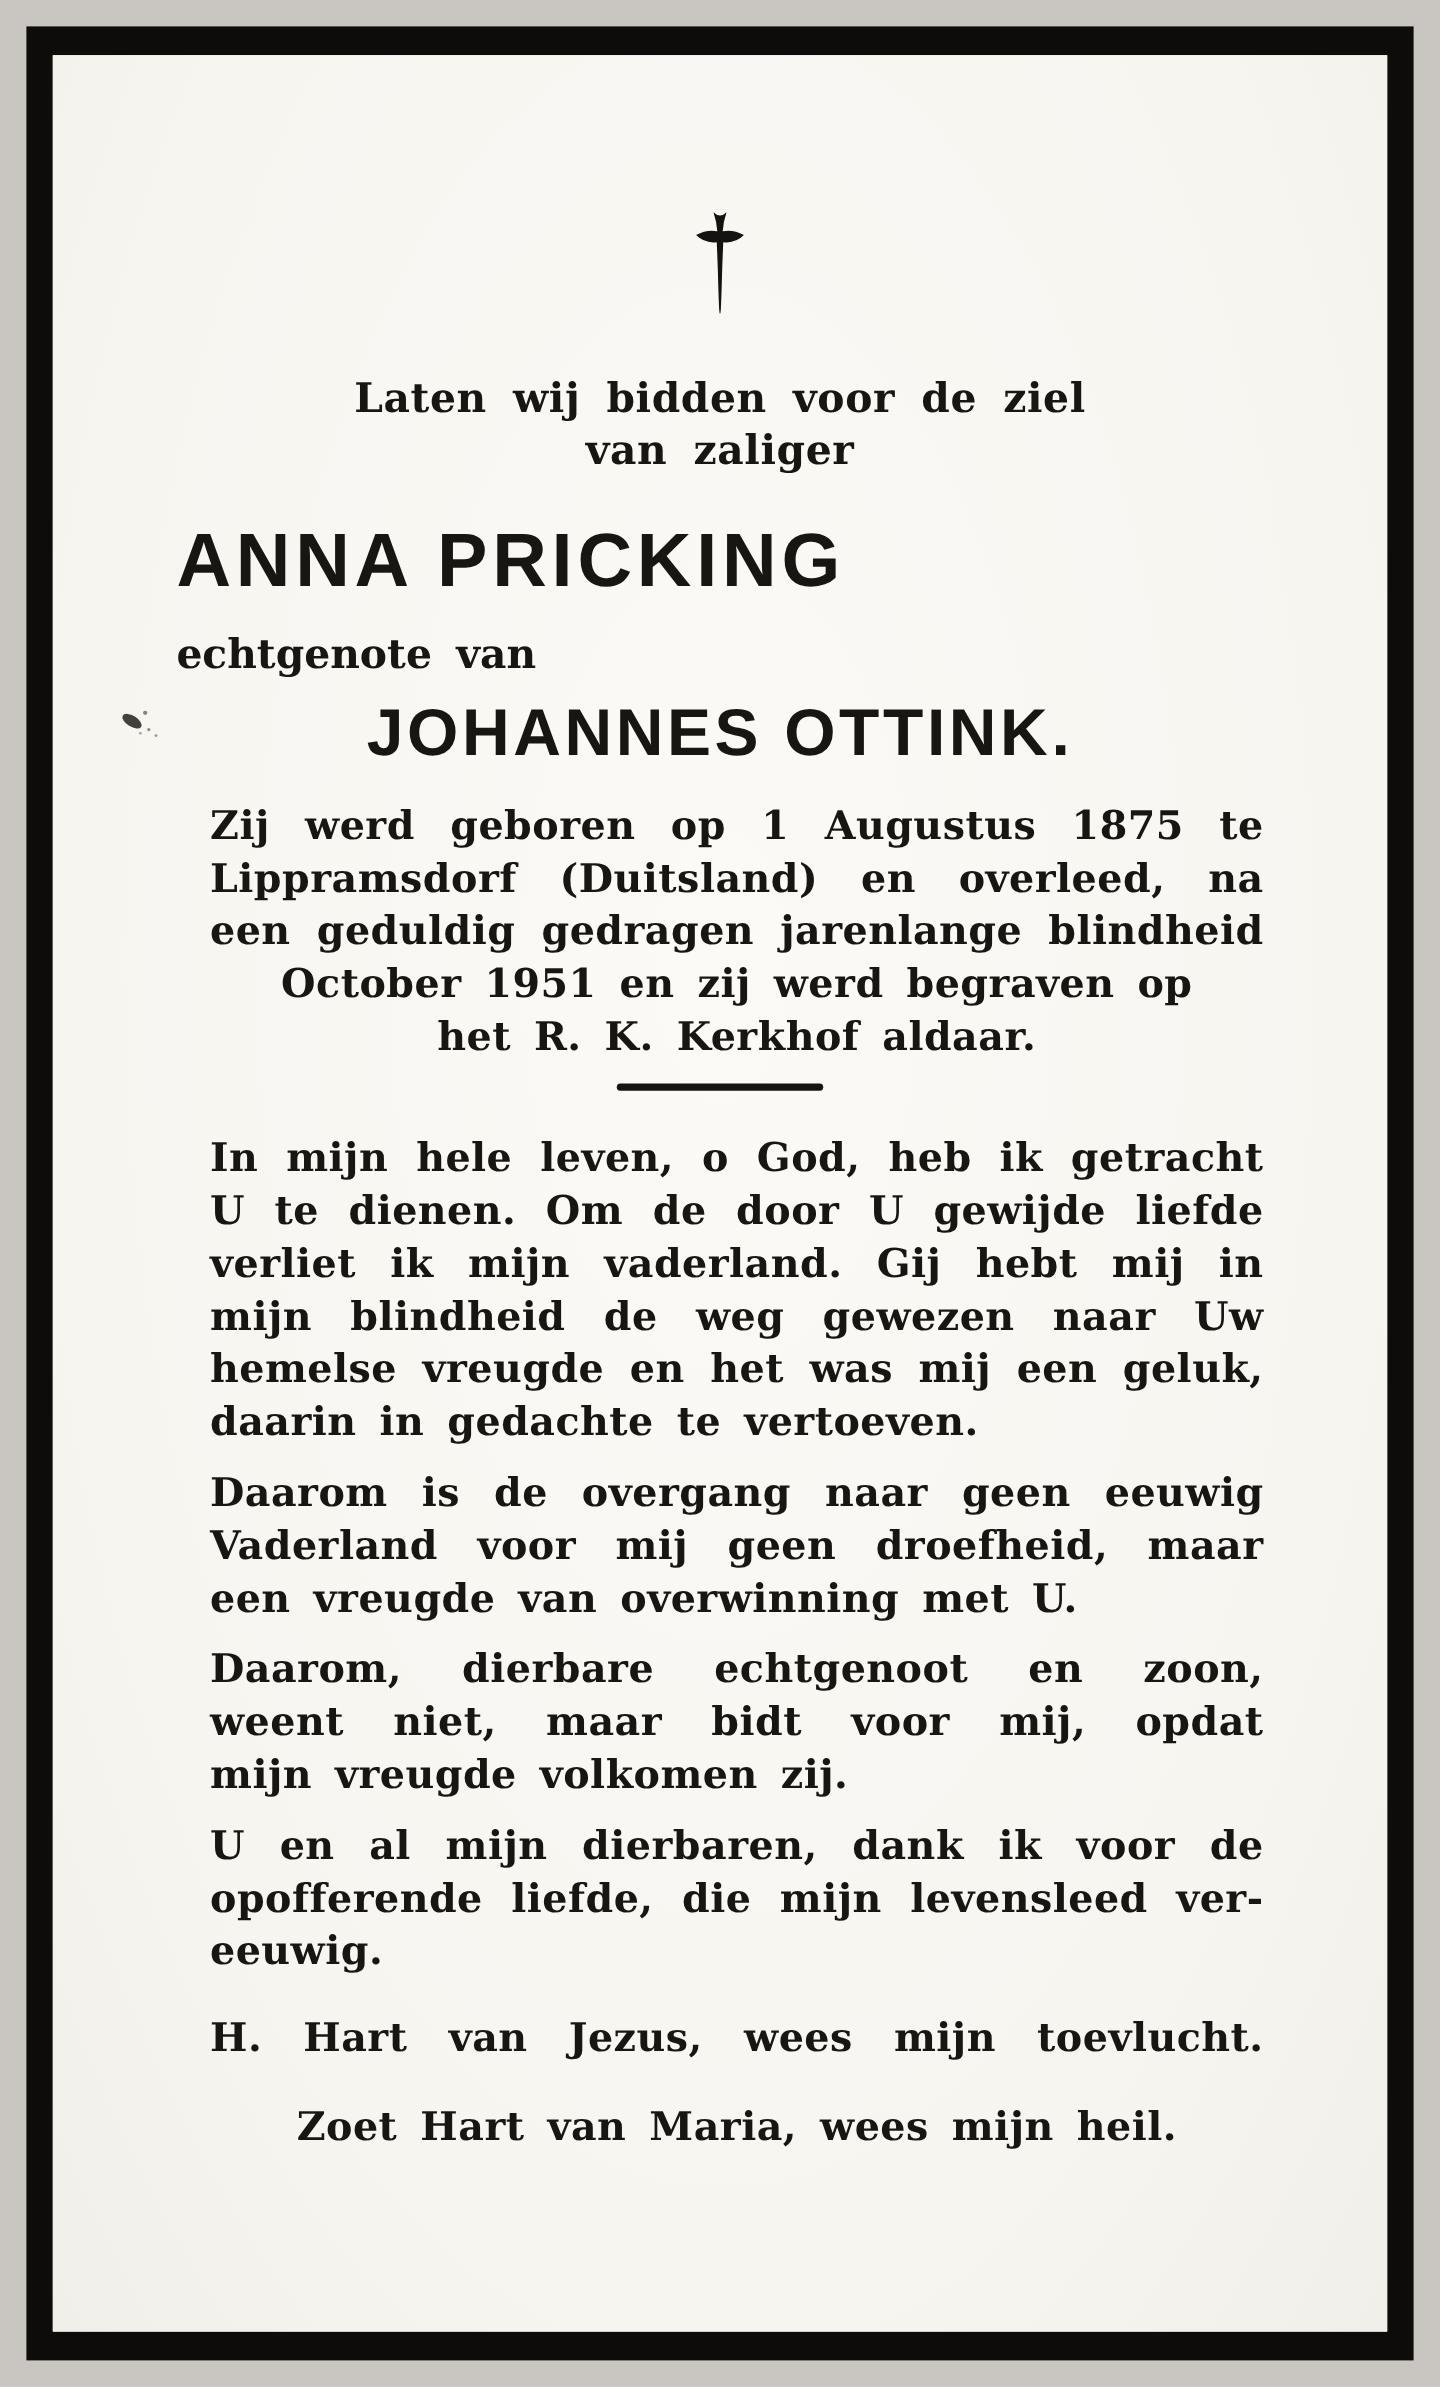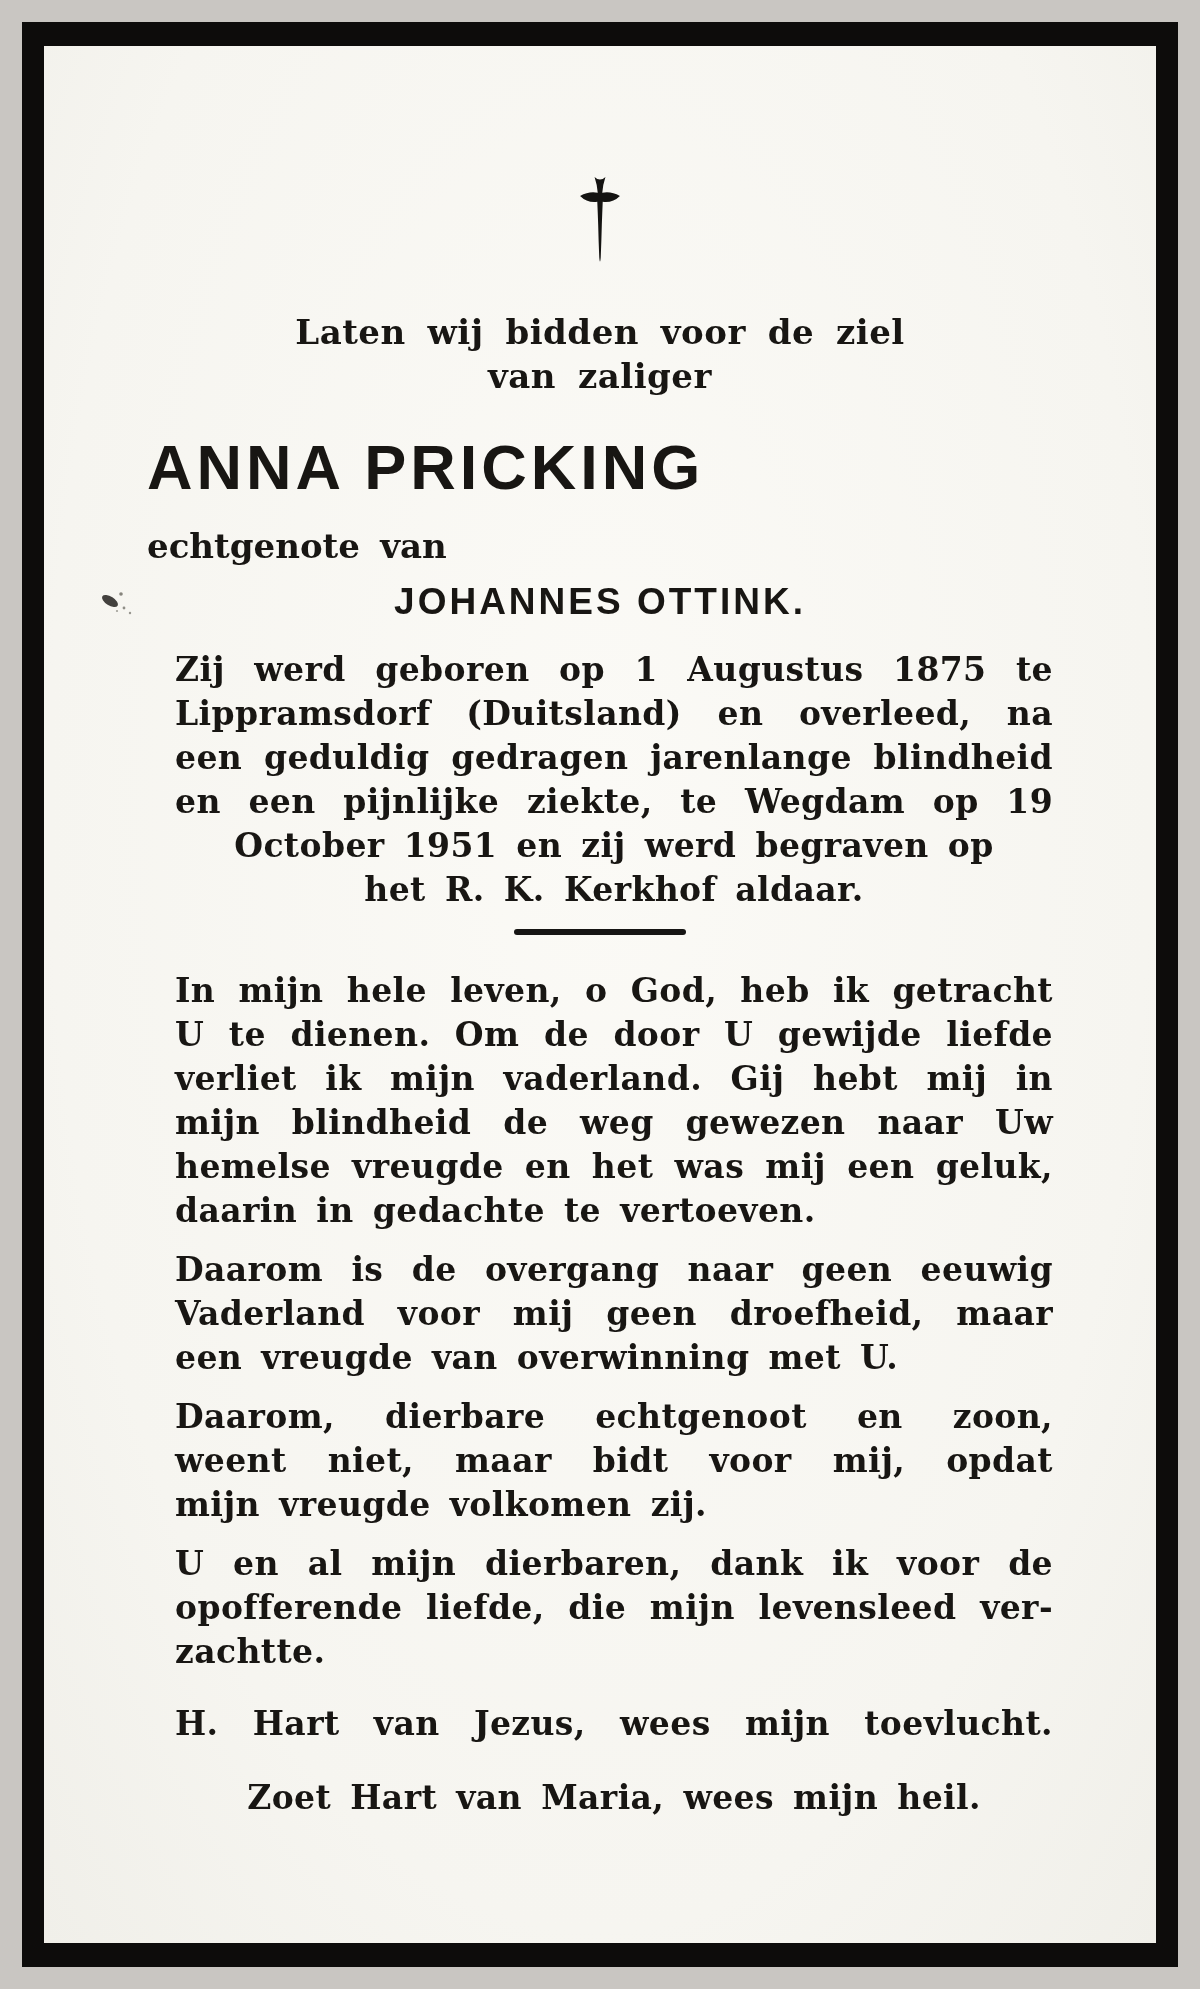--- a/index.html
+++ b/index.html
@@ -28,21 +28,21 @@
   }
   .cross-wrap { text-align: center; padding-top: 128px; }
   .intro { margin-top: 32px; font-size: 34px; line-height: 44px; text-align: center; word-spacing: 0.28em; letter-spacing: 0.5px; }
   .name {
     margin: 38px 0 0 0; font-family: "Liberation Sans", sans-serif;
     font-size: 63px; line-height: 1; letter-spacing: 4px; font-weight: bold;
   }
   .relation { margin-top: 27px; font-size: 34px; line-height: 40px; word-spacing: 0.25em; }
   .spouse {
     margin: 17px 0 0 0; font-family: "Liberation Sans", sans-serif;
-    font-size: 37px; line-height: 1; letter-spacing: 3px; text-align: center; font-weight: bold;
+    font-size: 55px; line-height: 1; letter-spacing: 3px; text-align: center; font-weight: bold;
   }
   .bodytext { font-size: 33px; line-height: 44px; letter-spacing: 0.4px; word-spacing: 0.22em; margin-left: 28px; }
   .bio { margin-top: 28px; }
   .para { margin-top: 15px; }
   .para-first { margin-top: 34px; }
   .line.justify { text-align: justify; text-align-last: justify; text-justify: inter-word; }
   .line.center  { text-align: center; text-align-last: center; }
   .line.left    { text-align: left; text-align-last: left; }
   .divider {
     width: 172px; height: 6px; background: #161514;
@@ -78,21 +78,20 @@
       <h1 class="name">ANNA PRICKING</h1>
 
       <div class="relation">echtgenote van</div>
 
       <h2 class="spouse">JOHANNES OTTINK.</h2>
 
       <div class="bodytext bio">
         <div class="line justify">Zij werd geboren op 1 Augustus 1875 te</div>
         <div class="line justify">Lippramsdorf (Duitsland) en overleed, na</div>
         <div class="line justify">een geduldig gedragen jarenlange blindheid</div>
-        <div class="line justify">en een pijnlijke ziekte, te Wegdam op 19</div>
         <div class="line center">October 1951 en zij werd begraven op</div>
         <div class="line center">het R. K. Kerkhof aldaar.</div>
       </div>
 
       <div class="divider"></div>
 
       <div class="bodytext para para-first">
         <div class="line justify">In mijn hele leven, o God, heb ik getracht</div>
         <div class="line justify">U te dienen. Om de door U gewijde liefde</div>
         <div class="line justify">verliet ik mijn vaderland. Gij hebt mij in</div>
@@ -109,21 +108,21 @@
 
       <div class="bodytext para">
         <div class="line justify">Daarom, dierbare echtgenoot en zoon,</div>
         <div class="line justify">weent niet, maar bidt voor mij, opdat</div>
         <div class="line left">mijn vreugde volkomen zij.</div>
       </div>
 
       <div class="bodytext para">
         <div class="line justify">U en al mijn dierbaren, dank ik voor de</div>
         <div class="line justify">opofferende liefde, die mijn levensleed ver-</div>
-        <div class="line left">zachtte.</div>
+        <div class="line left">eeuwig.</div>
       </div>
 
       <div class="bodytext invocation-1">
         <div class="line justify">H. Hart van Jezus, wees mijn toevlucht.</div>
       </div>
       <div class="bodytext invocation-2">
         <div class="line center">Zoet Hart van Maria, wees mijn heil.</div>
       </div>
 
       <svg class="smudge" width="44" height="44" viewBox="0 0 44 44" aria-hidden="true">

